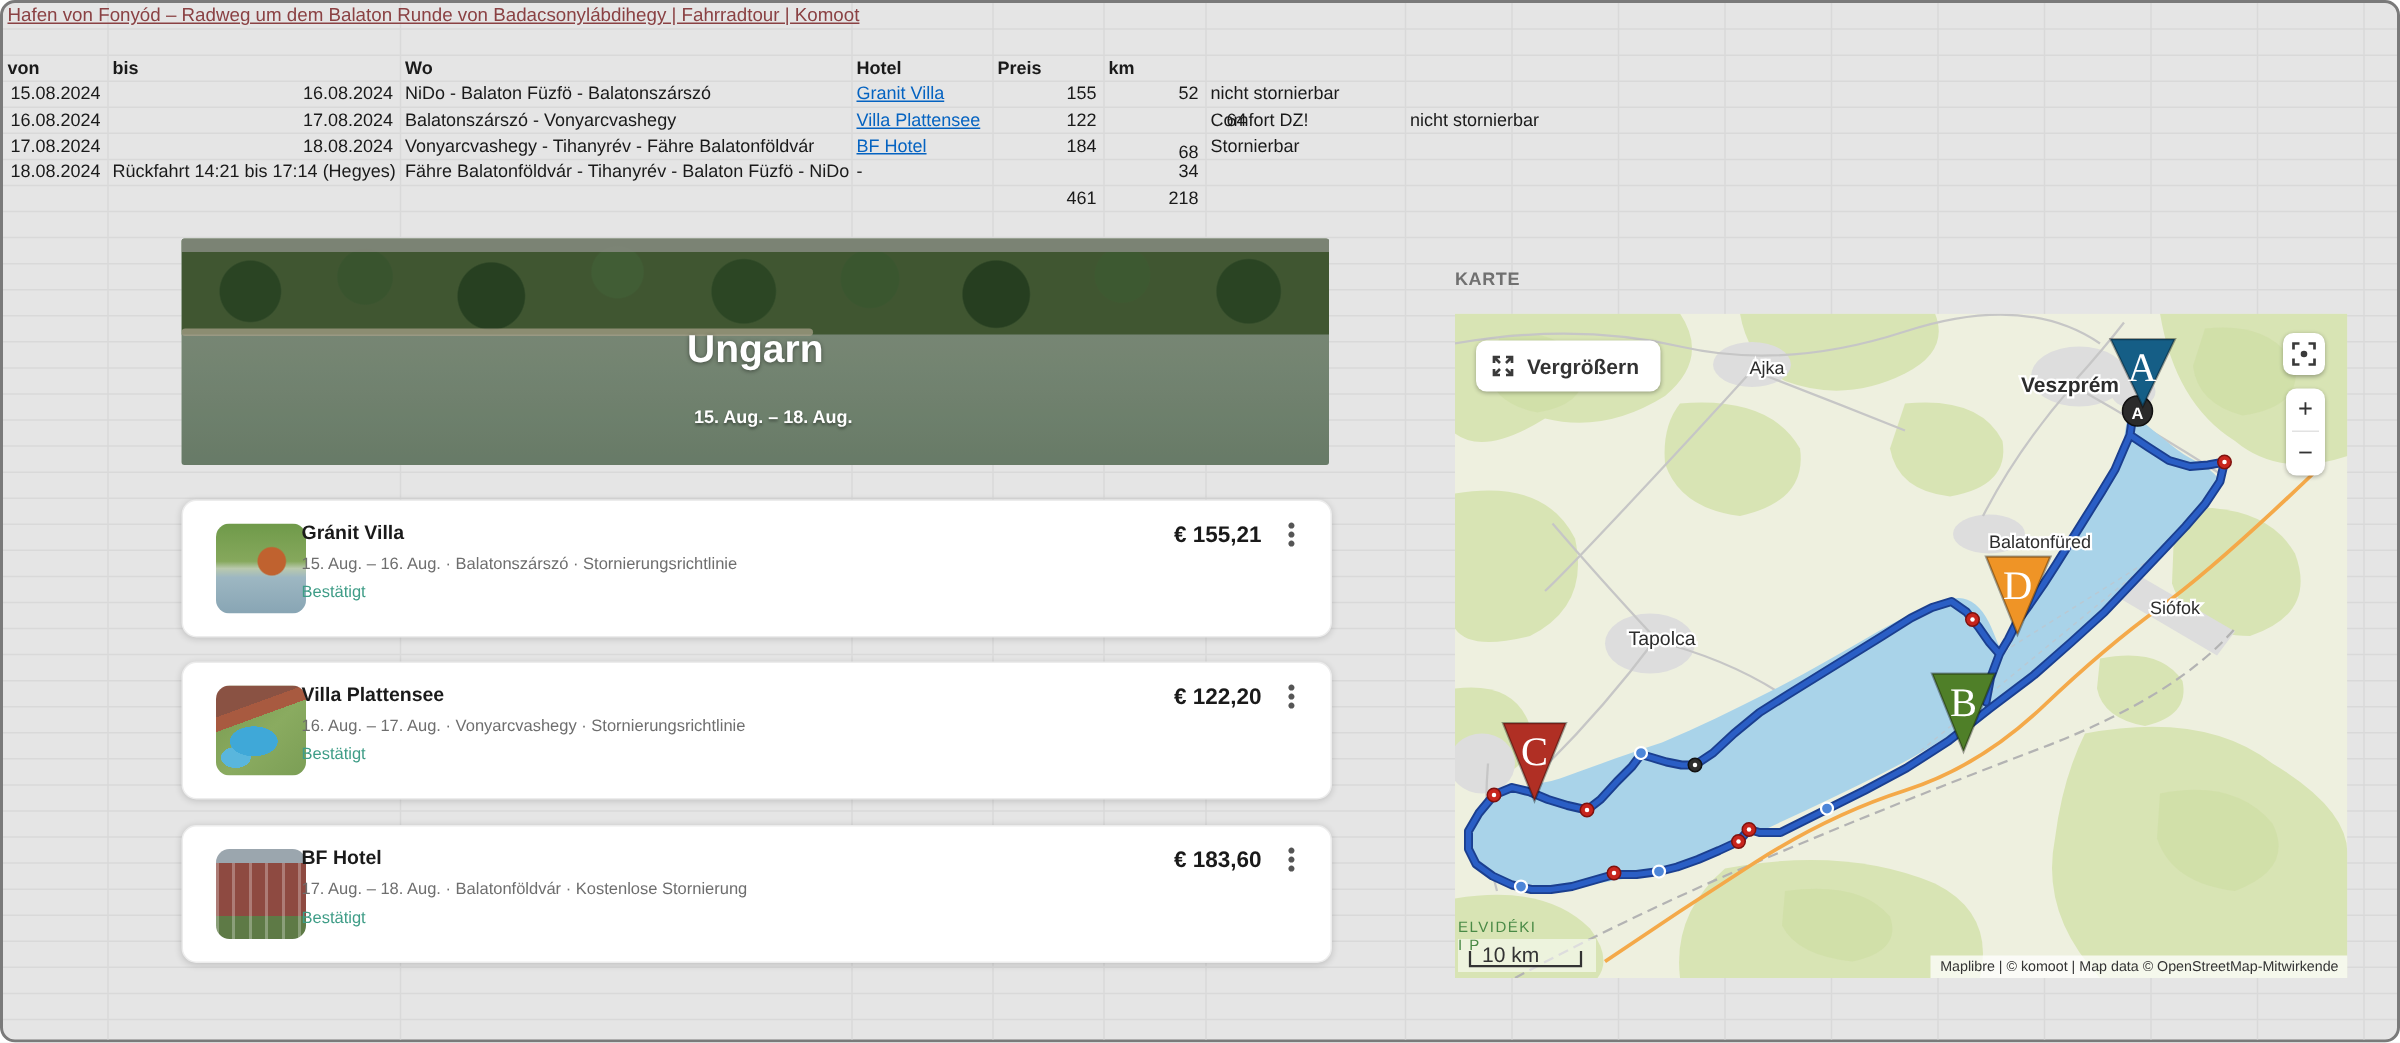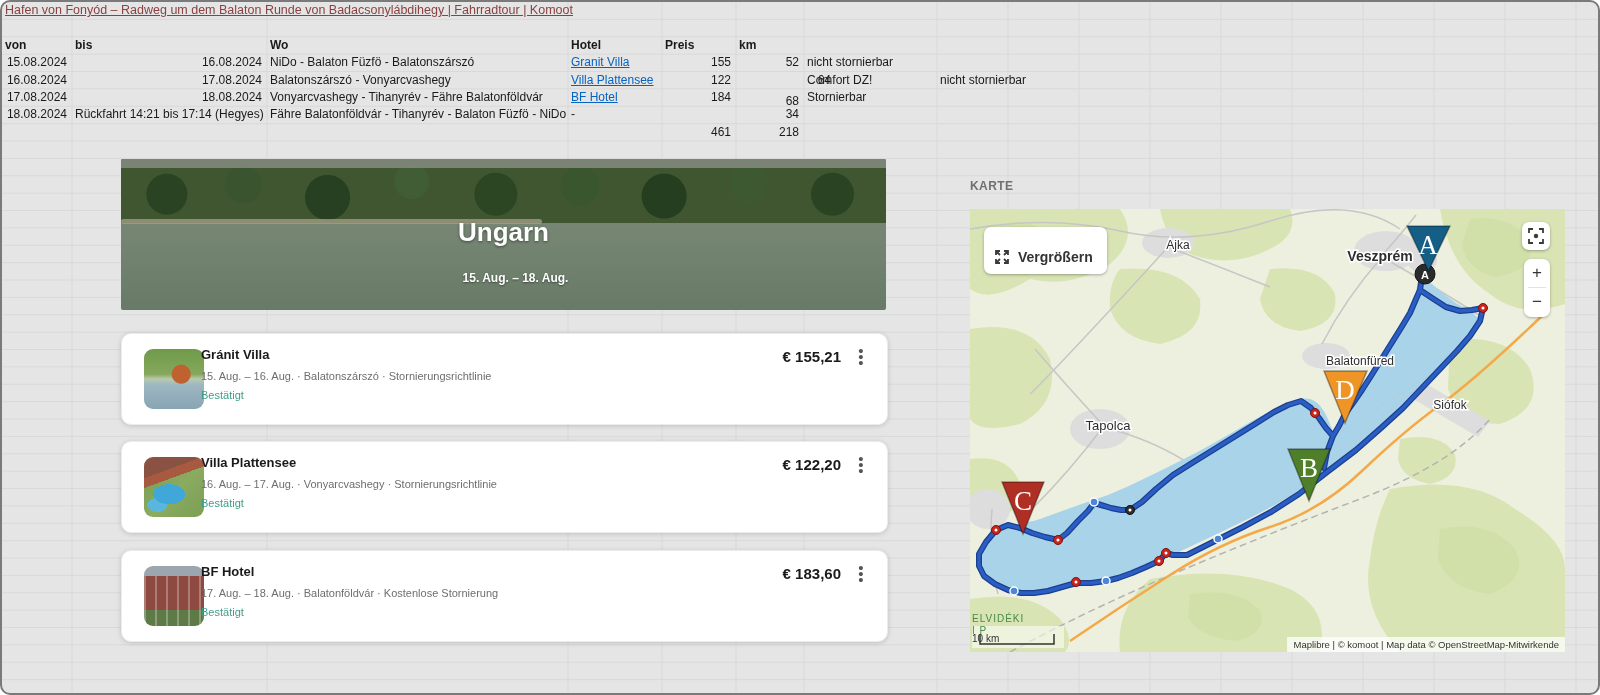--- a/index.html
+++ b/index.html
@@ -61,31 +61,31 @@
   .bcard .kebab{position:absolute;right:18px;top:13px;width:16px;text-align:center;color:#555;
       font-size:15px;letter-spacing:0;line-height:7px;cursor:pointer;}
   .kebab span{display:block;height:6px;}
   
   #karte-label{position:absolute;left:968px;top:177px;font-size:12px;font-weight:bold;
       color:#707070;letter-spacing:.4px;z-index:3;}
   #map{position:absolute;left:968px;top:207px;width:595px;height:443px;z-index:3;overflow:hidden;cursor:grab;}
   #map svg{display:block;}
   .mapbtn{position:absolute;background:#fff;border-radius:7px;box-shadow:0 1px 3px rgba(0,0,0,.3);
       display:flex;align-items:center;justify-content:center;cursor:pointer;z-index:5;}
-  #btn-enlarge{left:14px;top:18px;height:34px;padding:13px 14px 0 10px;gap:8px;}
+  #btn-enlarge{left:14px;top:18px;height:34px;padding:0 14px 0 10px;gap:8px;}
   #btn-enlarge .lbl{font-size:14px;font-weight:bold;color:#333;}
   #btn-fullscreen{left:552px;top:13px;width:28px;height:28px;}
   #zoomctl{position:absolute;left:554px;top:50px;width:26px;height:58px;background:#fff;border-radius:7px;
       box-shadow:0 1px 3px rgba(0,0,0,.3);z-index:5;}
   #zoomctl .zi,#zoomctl .zo{height:28px;line-height:28px;text-align:center;font-size:17px;color:#333;cursor:pointer;}
   #zoomctl .sep{height:1px;background:#e2e2e2;margin:0 4px;}
   #attribution{position:absolute;right:0;bottom:0;height:15px;line-height:15px;background:rgba(255,255,255,.75);
       font-size:9.5px;color:#333;padding:0 6px;z-index:4;}
   #scalebox{position:absolute;left:2px;bottom:4px;width:92px;height:22px;background:rgba(255,255,255,.55);z-index:4;}
-  #scale-label{position:absolute;left:2px;bottom:8px;font-size:10px;color:#333;z-index:5;}
+  #scale-label{position:absolute;left:18px;bottom:8px;font-size:14px;color:#333;z-index:5;}
   .parkline{position:absolute;font-size:10px;font-weight:normal;color:#4a8a46;letter-spacing:1px;z-index:4;}
   #park1{left:2px;bottom:28px;}
   #park2{left:2px;bottom:16px;}
   .mlabel{font-size:12px;fill:#2d2d2d;paint-order:stroke;stroke:#ffffff;stroke-width:3px;
       font-family:"Liberation Sans",sans-serif;}
   .mlabel.big{font-size:14px;font-weight:bold;}
   .mlabel.med{font-size:13px;}
   .mletter{font-family:"Liberation Serif",serif;font-size:27px;fill:#ffffff;text-anchor:middle;}
 </style>
 </head>

